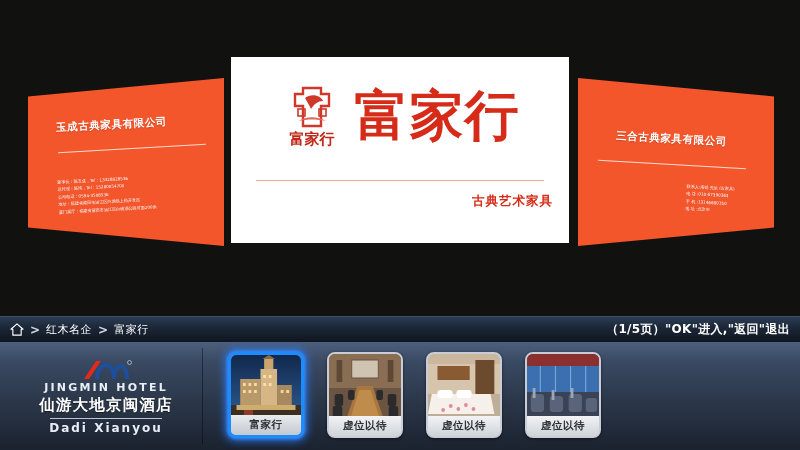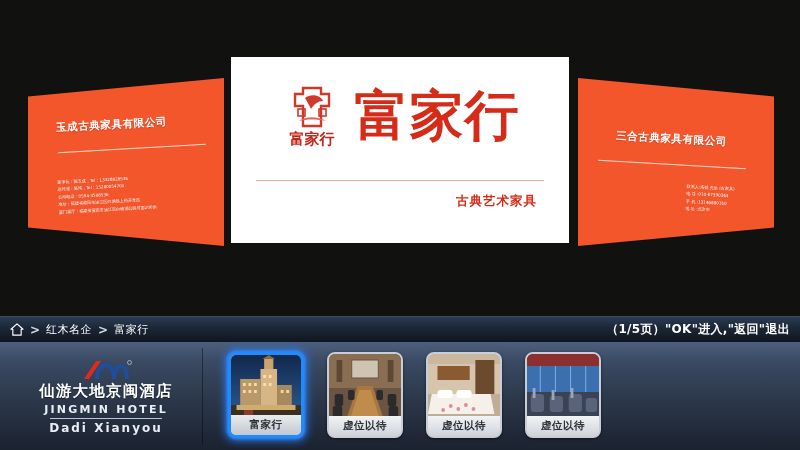--- a/index.html
+++ b/index.html
@@ -67,21 +67,21 @@
   #brand-logo { width: 62px; height: 72px; flex: 0 0 auto; }
   #brand-name {
     font-size: 54px; font-weight: bold; color: #d62b18;
     letter-spacing: 1px; line-height: 1; font-family: "DejaVu Sans", sans-serif;
   }
   #center-rule {
     position: absolute; left: 25px; top: 123px; width: 288px; height: 1px;
     background: #eda9a0;
   }
   #center-tagline {
-    position: absolute; right: 32px; top: 136px;
+    position: absolute; right: 16px; top: 136px;
     font-size: 12.5px; font-weight: bold; color: #d62b18; letter-spacing: 1px;
   }
 
   
   #statusbar {
     position: absolute; left: 0; top: 316px; width: 800px; height: 26px;
     background: linear-gradient(to bottom, #2b3c54 0%, #1b2636 45%, #10161f 100%);
     border-top: 1px solid #3a4c66;
     display: flex; align-items: center; justify-content: space-between;
     padding: 0 10px;
@@ -214,22 +214,22 @@
   <div id="bottompanel"></div>
   <div id="divider"></div>
 
   <div id="hotel-logo">
     <svg id="hotel-mark" viewBox="0 0 52 20">
       <path d="M4 19 L16 1 L21 1 L9 19 Z" fill="#e02b1c"></path>
       <path d="M15 19 C15 8, 21 3, 26 3 C31 3, 36 8, 36 19 L32 19 C32 10, 29 7, 26 7 C23 7, 19 10, 19 19 Z" fill="#1d4f9c"></path>
       <path d="M32 19 C32 9, 37 4, 41 4 C45 4, 49 9, 49 19 L45 19 C45 11, 43 8, 41 8 C39 8, 36 11, 36 19 Z" fill="#1d4f9c"></path>
       <circle cx="49.5" cy="2.5" r="2" fill="none" stroke="#c9d3e0" stroke-width="0.7"></circle>
     </svg>
+    <div id="hotel-en">JINGMIN HOTEL</div>
     <div id="hotel-cn">仙游大地京闽酒店</div>
-    <div id="hotel-en">JINGMIN HOTEL</div>
     <div id="hotel-rule"></div>
     <div id="hotel-sub">Dadi Xianyou</div>
   </div>
 
   <div id="thumbs">
 
     <div class="thumb selected">
       <svg class="thumb-img" viewBox="0 0 76 66" preserveAspectRatio="none">
         <defs>
           <linearGradient id="sky1" x1="0" y1="0" x2="0" y2="1">

